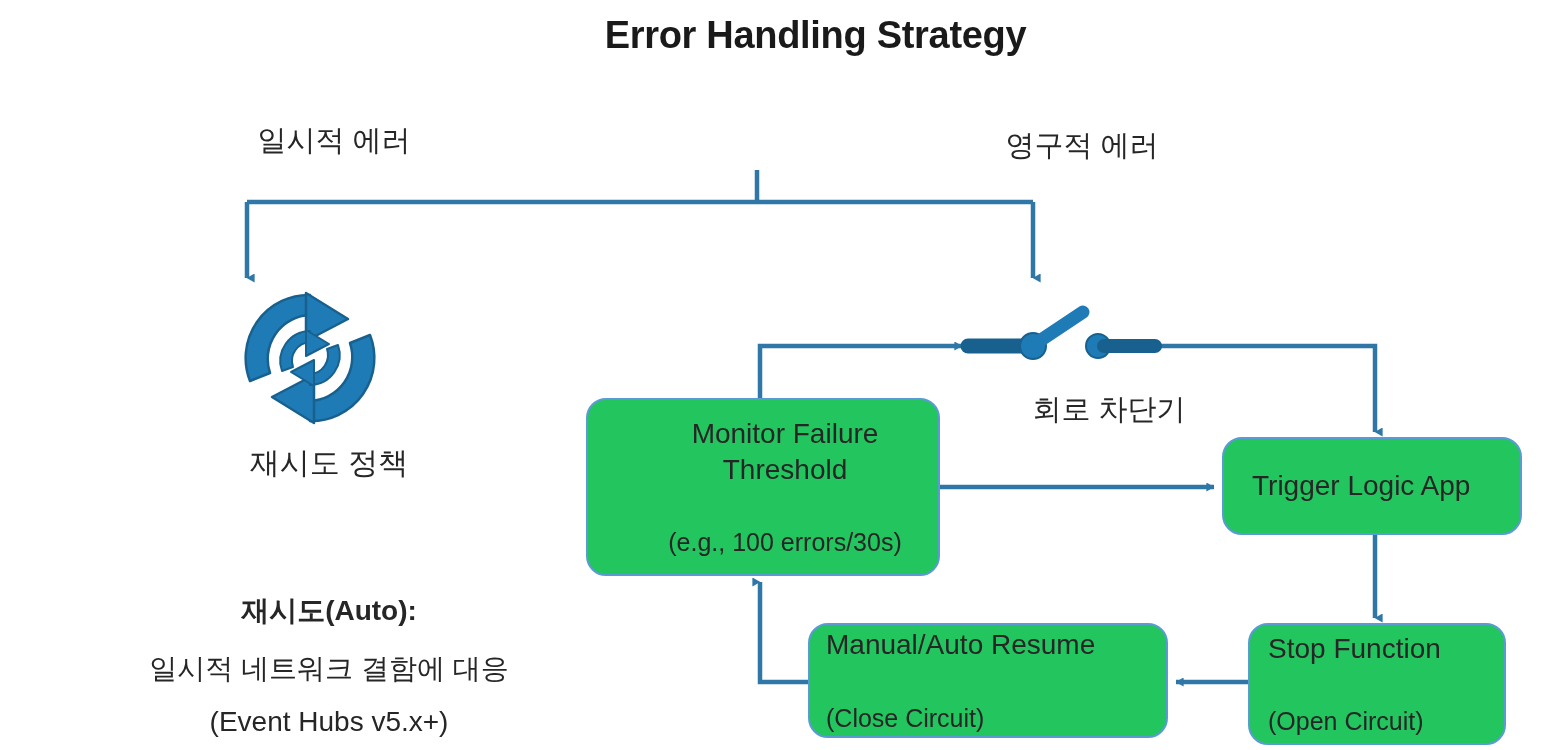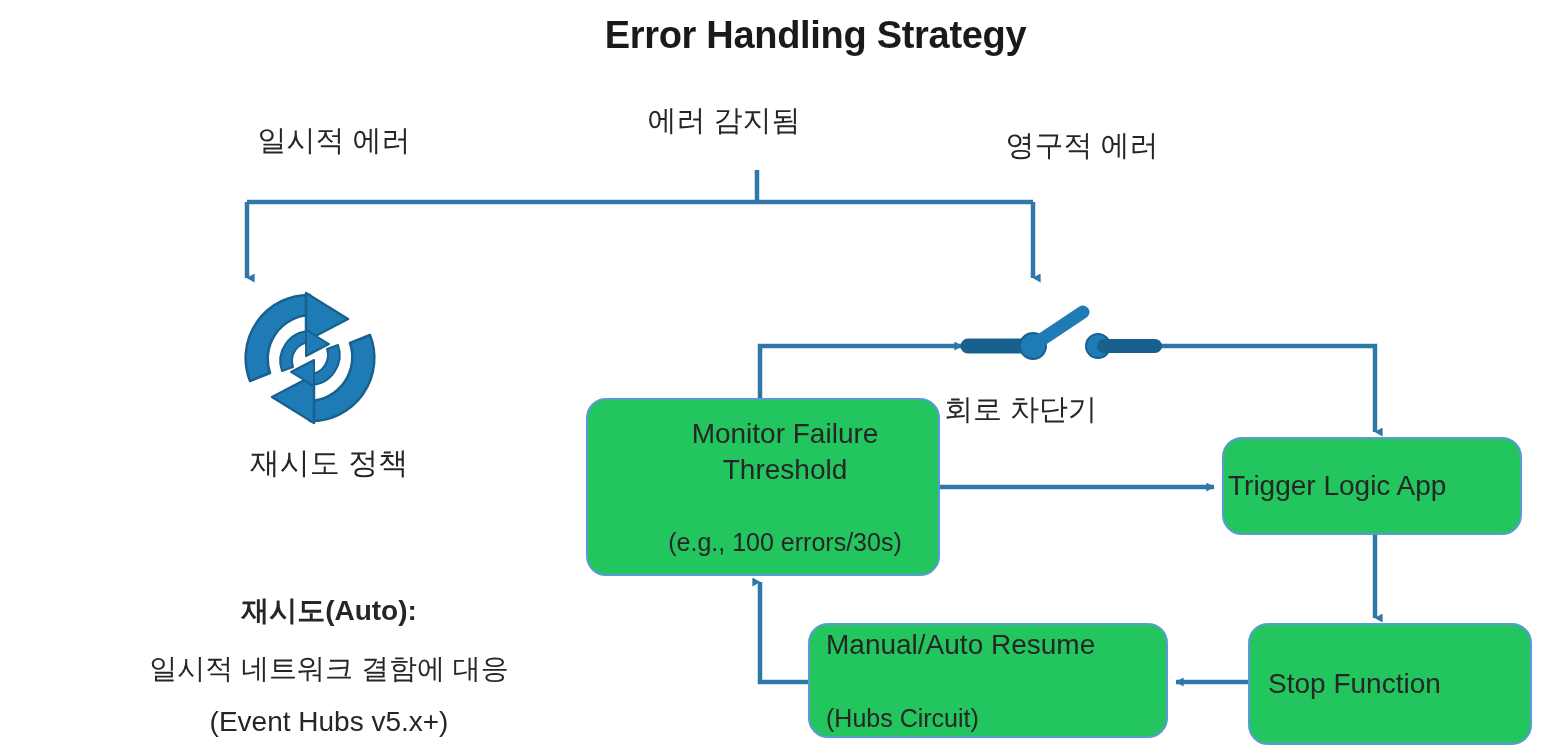--- a/index.html
+++ b/index.html
@@ -72,20 +72,21 @@
   #retry-policy-sub   { top: 501px; font-size: 28px; }
   #retry-heading      { top: 592px; font-size: 28px; font-weight: bold; }
   #retry-desc         { top: 650px; font-size: 28px; }
   #retry-note         { top: 706px; font-size: 28px; }
 
   
   #label-breaker {
     left: 900px;
     top: 390px;
     width: 330px;
+    text-align: center;
     font-size: 29px;
     color: #262626;
     white-space: nowrap;
   }
 
   
   .box {
     box-sizing: border-box;
     border: 2px solid #5B9BD5;
     border-radius: 20px;
@@ -97,28 +98,28 @@
   .box .line1 { font-size: 28px; line-height: 1.28; color: #262626; }
   .box .line2 { font-size: 28px; line-height: 1.28; color: #262626; }
   .box .line3 { font-size: 25px; line-height: 1.28; color: #262626; margin-top: 39px; }
 
   #box-monitor {
     left: 586px; top: 398px; width: 354px; height: 178px;
     align-items: center; text-align: center;
   }
   #box-trigger {
     left: 1222px; top: 437px; width: 300px; height: 98px;
-    align-items: flex-start; padding-left: 4px;
+    align-items: flex-start; padding-left: 28px;
   }
   #box-resume {
     left: 808px; top: 623px; width: 360px; height: 115px;
     align-items: flex-start; padding-left: 16px;
   }
   #box-stop {
-    left: 1248px; top: 623px; width: 284px; height: 122px;
+    left: 1248px; top: 623px; width: 258px; height: 122px;
     align-items: flex-start; padding-left: 18px;
   }
 </style>
 </head>
 <body>
 
 <div id="canvas">
 
   <svg id="svg-layer" viewBox="0 0 1543 750" xmlns="http://www.w3.org/2000/svg">
     <defs>
@@ -169,21 +170,20 @@
 
       <circle cx="1098" cy="346" r="12" fill="#1F7BB6" stroke="#18618F" stroke-width="2"></circle>
 
       <path d="M1104,346 L1155,346" stroke="#18618F" stroke-width="14" stroke-linecap="round" fill="none"></path>
     </g>
   </svg>
 
   <div class="abs title">Error Handling Strategy</div>
 
   <div class="abs branch-label" id="label-transient">일시적 에러</div>
-  <div class="abs branch-label" id="label-detected">에러 감지됨</div>
   <div class="abs branch-label" id="label-permanent">영구적 에러</div>
 
   <div class="abs" id="retry-icon">
     <svg viewBox="0 0 160 150" width="160" height="150" xmlns="http://www.w3.org/2000/svg">
       <g fill="#1F7BB6" stroke="#18618F" stroke-width="2.5" stroke-linejoin="round">
 
         <path d="M80,12
                  A63,63 0 0 0 20,98
                  L40,90
                  A44,44 0 0 1 80,32
@@ -227,20 +227,21 @@
     <div class="line2">Threshold</div>
     <div class="line3">(e.g., 100 errors/30s)</div>
   </div>
 
   <div class="abs box" id="box-trigger">
     <div class="line1">Trigger Logic App</div>
   </div>
 
   <div class="abs box" id="box-resume">
     <div class="line1">Manual/Auto Resume</div>
-    <div class="line3">(Hubs Circuit)</div>
+    <div class="line3">(Close Circuit)</div>
   </div>
 
   <div class="abs box" id="box-stop">
     <div class="line1">Stop Function</div>
+    <div class="line3">(Open Circuit)</div>
   </div>
 
 </div>
 
 </body></html>

